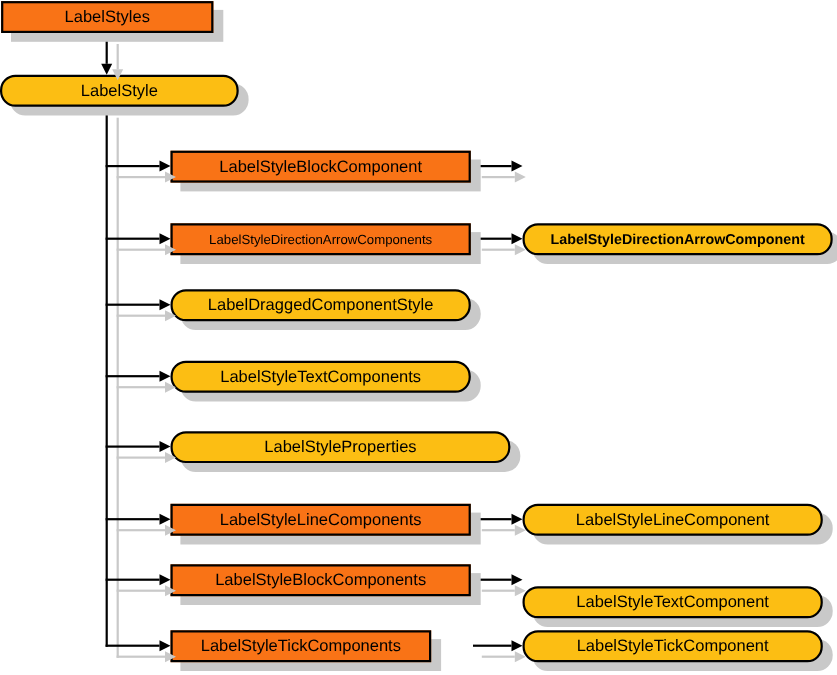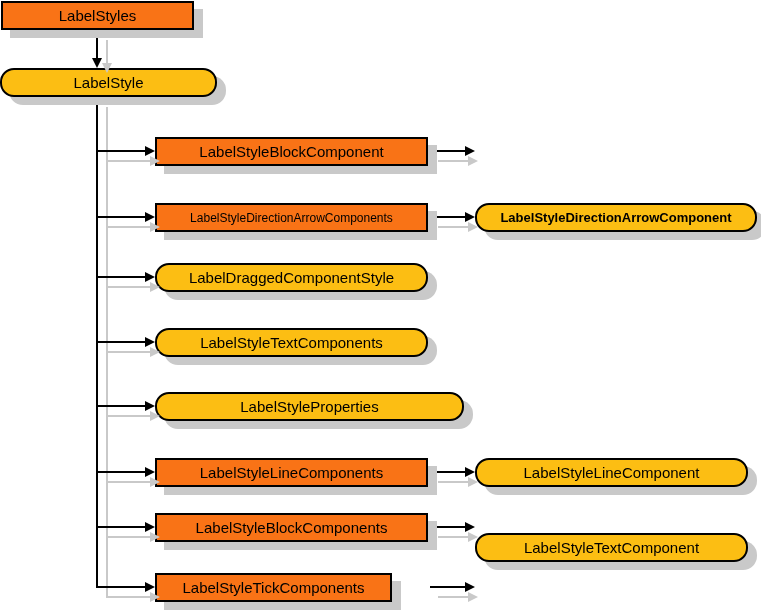--- a/index.html
+++ b/index.html
@@ -128,14 +128,15 @@
 
   <div class="hline black" style="left:96px;top:586px;width:49px"></div>
   <div class="arrow-right" style="left:145px;top:582px"></div>
   <div class="hline gray" style="left:106px;top:596px;width:44px"></div>
   <div class="arrow-right shadow" style="left:150px;top:592px"></div>
   <div class="node element" style="left:155px;top:573px;width:237px">LabelStyleTickComponents</div>
   <div class="hline black" style="left:430px;top:586px;width:35px"></div>
   <div class="arrow-right" style="left:465px;top:582px"></div>
   <div class="hline gray" style="left:438px;top:596px;width:30px"></div>
   <div class="arrow-right shadow" style="left:468px;top:592px"></div>
+  <div class="node component" style="left:475px;top:573px;width:273px">LabelStyleTickComponent</div>
 
 </div>
 
 </body></html>

